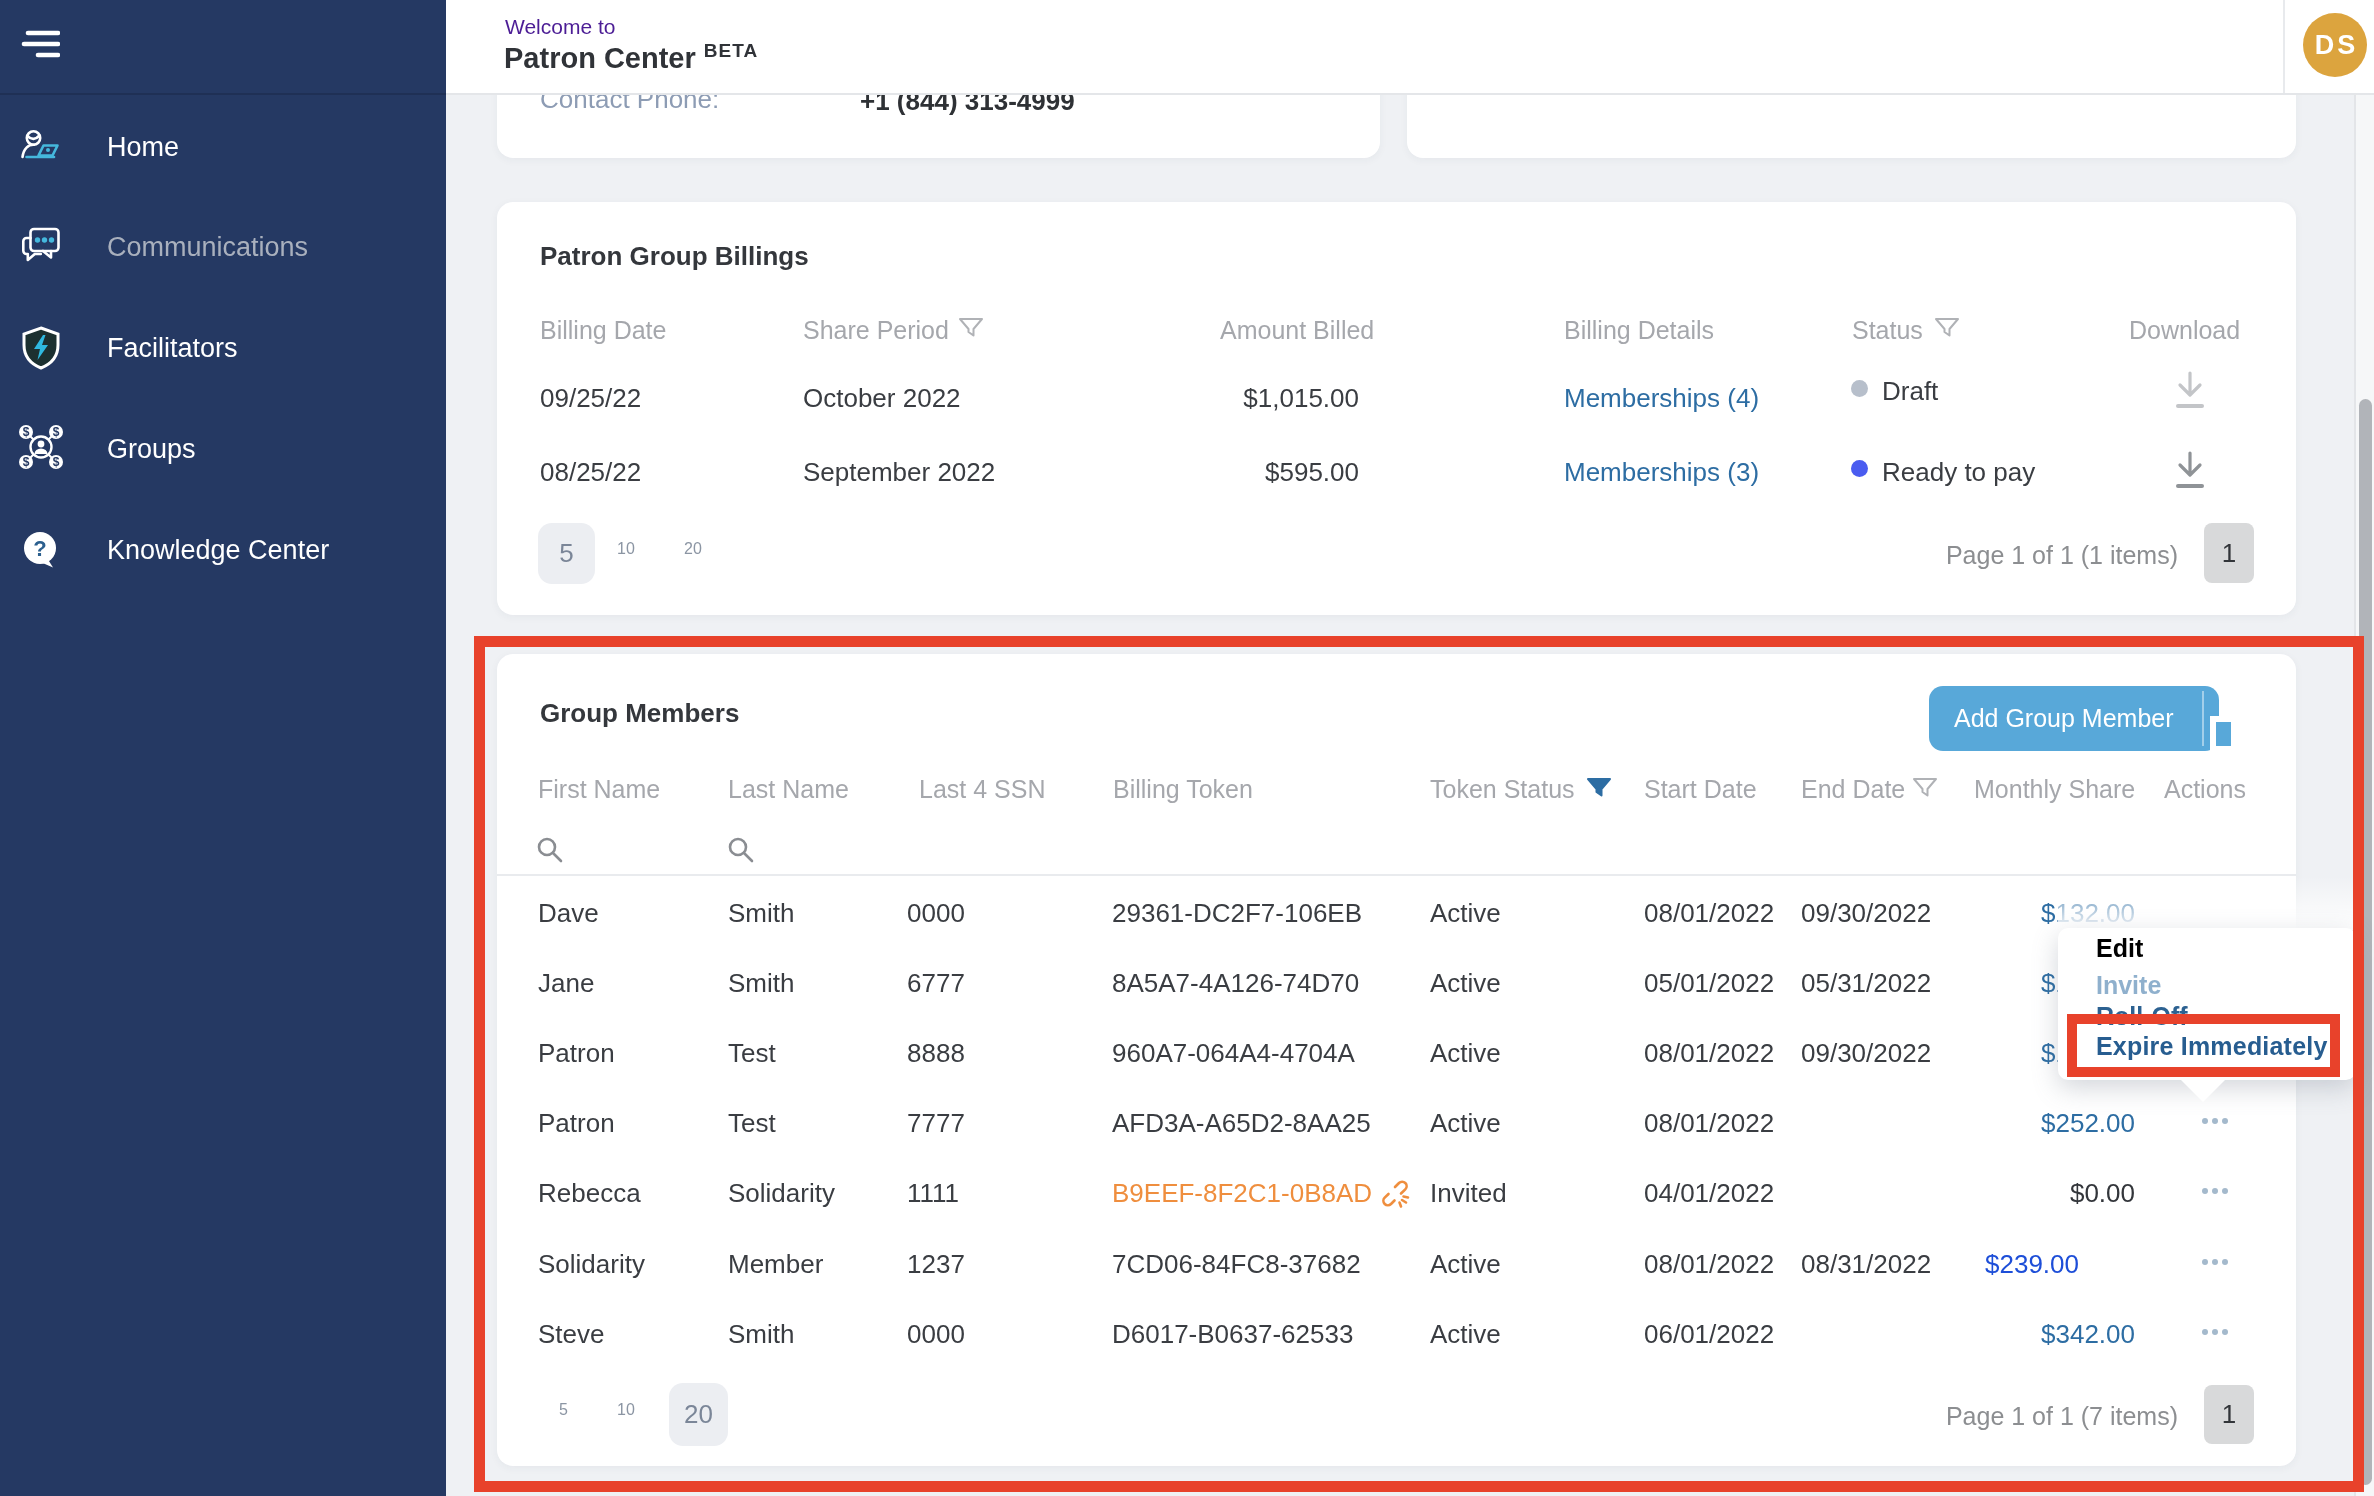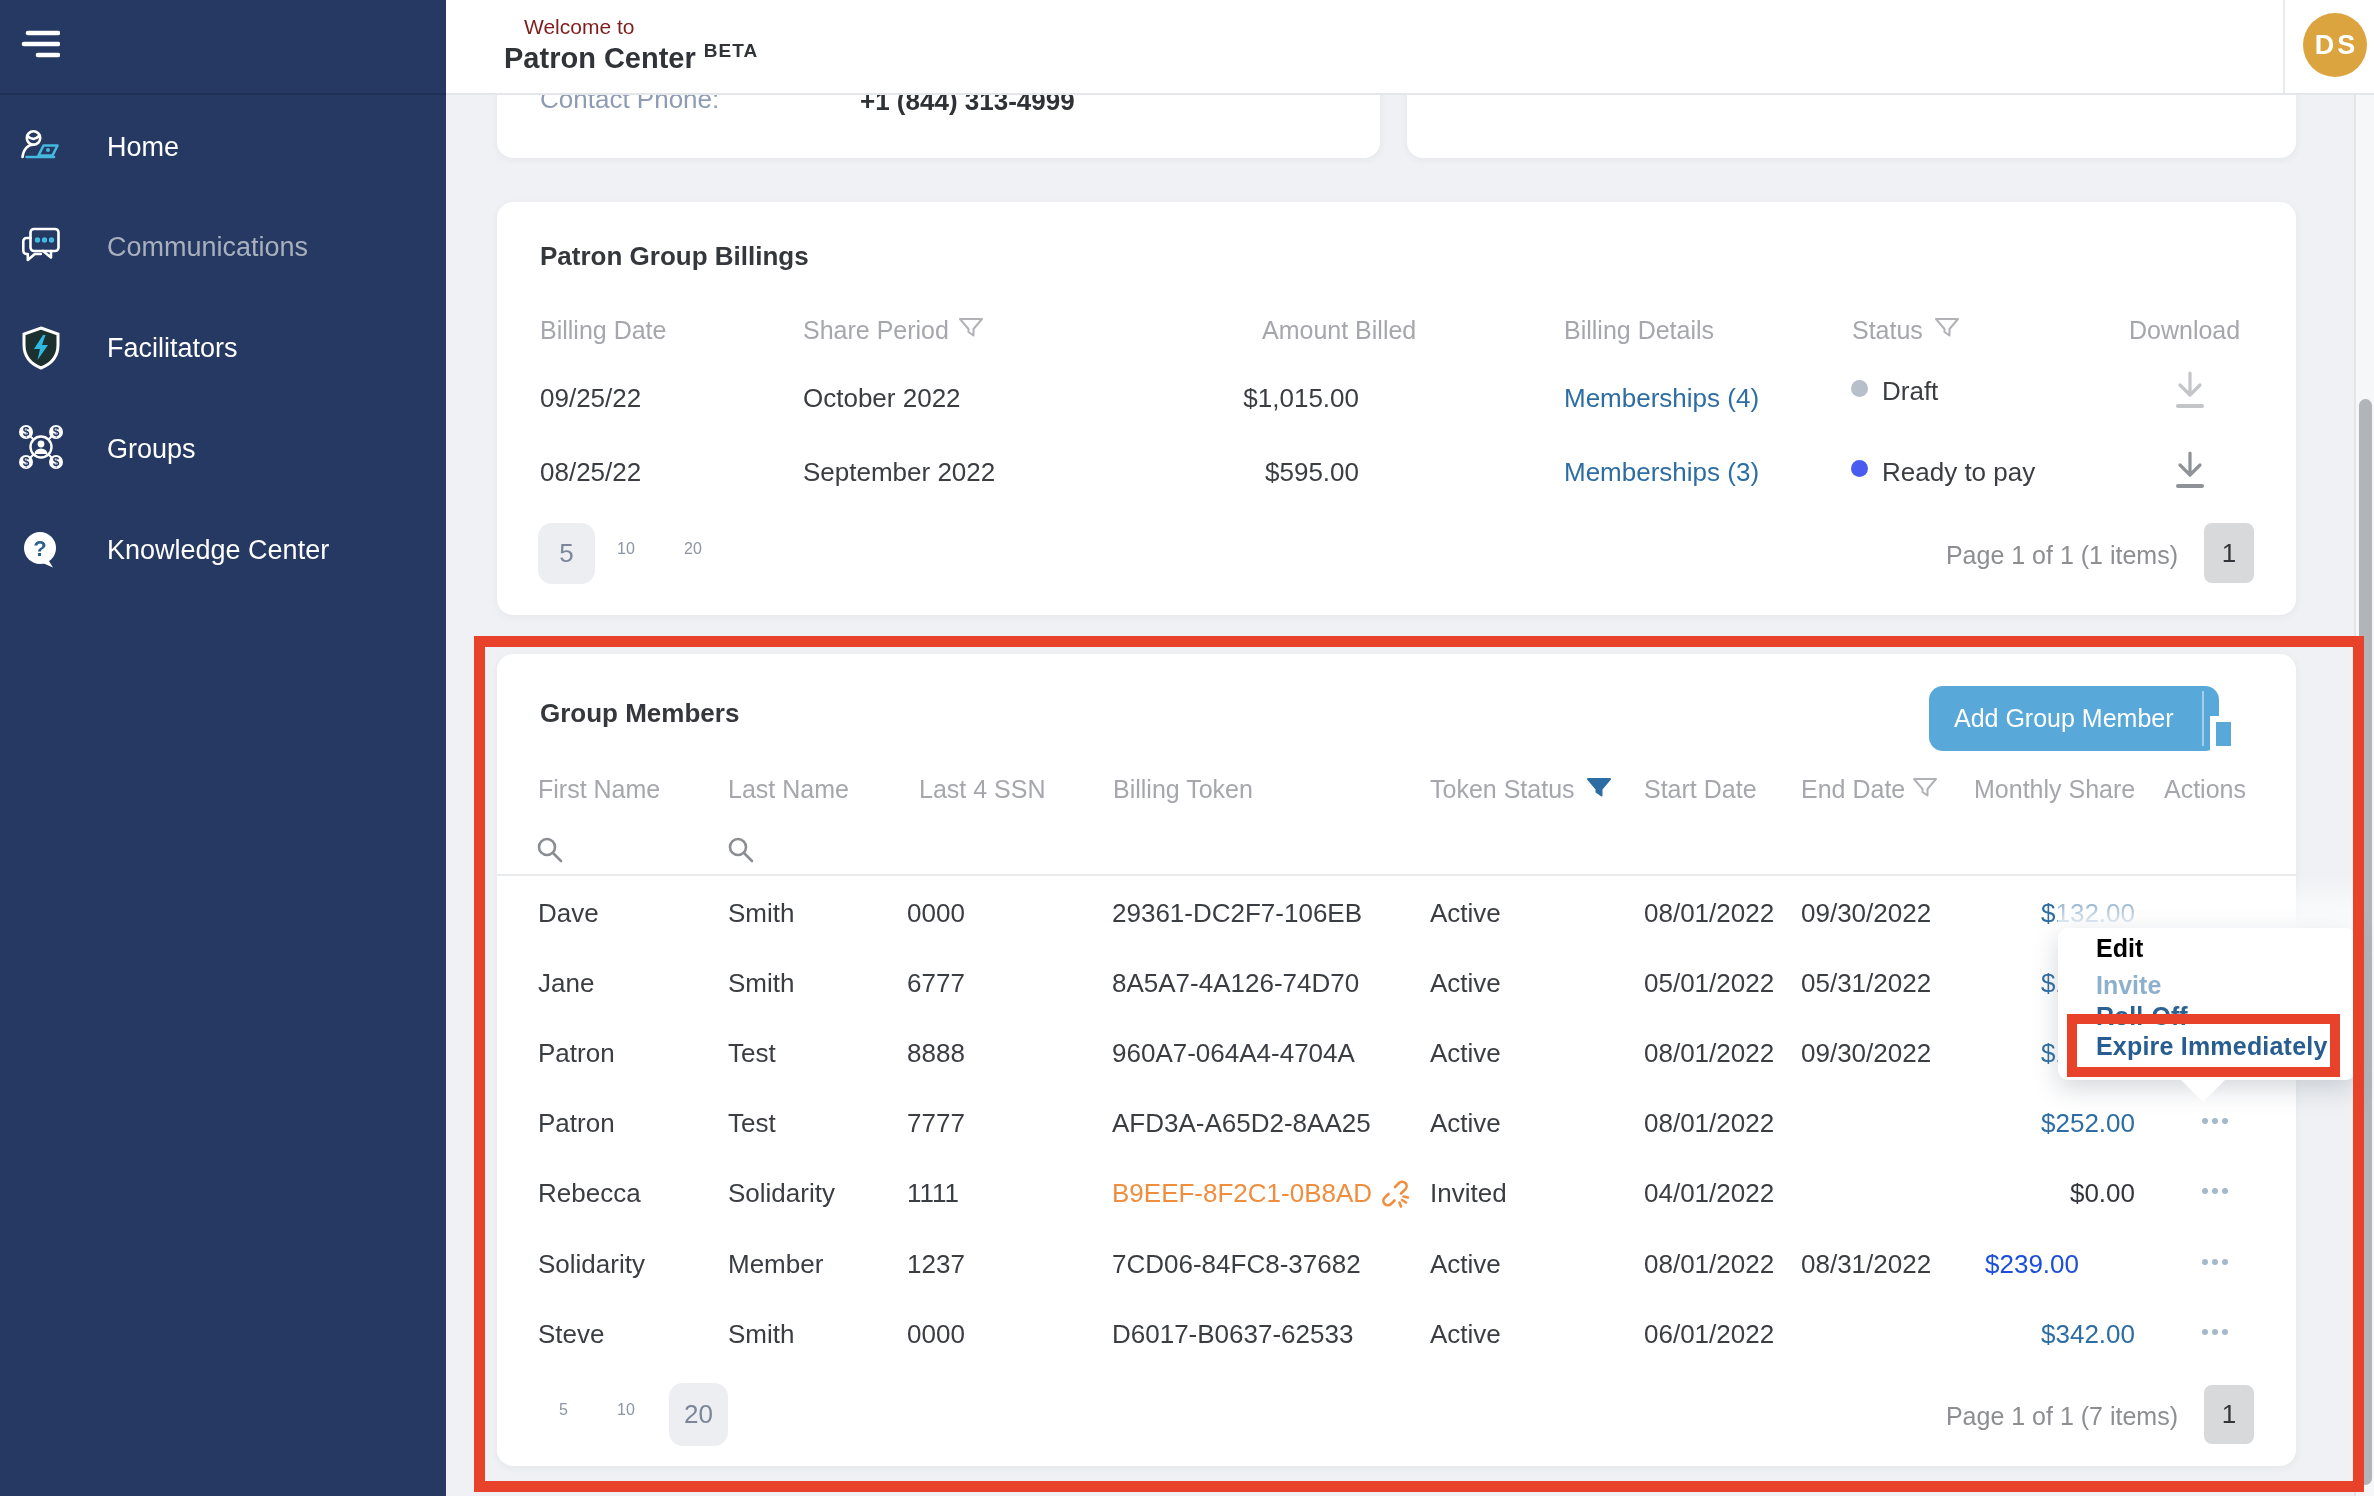--- a/index.html
+++ b/index.html
@@ -26,21 +26,21 @@
 <div class="card" style="left:1407px;top:36px;width:889px;height:122px;z-index:1"></div>
 <div class="abs" style="left:540px;top:84px;font-size:26px;color:#8d9cb4;z-index:2">Contact Phone:</div>
 <div class="abs" style="left:860px;top:86px;font-size:26px;font-weight:bold;color:#2e3135;z-index:2">+1 (844) 313-4999</div>
 <div class="card" style="left:497px;top:202px;width:1799px;height:413px;z-index:1"></div>
 <div class="ttl" style="left:540px;top:241px;z-index:2">Patron Group Billings</div>
 <div class="hdr" style="left:540px;top:316px;z-index:2">Billing Date</div>
 <div class="hdr" style="left:803px;top:316px;z-index:2">Share Period</div>
 <svg class="abs" style="left:958px;top:316px;z-index:2" width="26" height="26" viewBox="0 0 26 26">
     <path d="M2 3 H24 L15.5 13 V19.5 L10.5 16 V13 Z" fill="none" stroke="#b0b2b6" stroke-width="2" stroke-linejoin="round"></path>
   </svg>
-<div class="hdr" style="left:1262px;top:316px;z-index:2">Amount Billed</div>
+<div class="hdr" style="left:1220px;top:316px;z-index:2">Amount Billed</div>
 <div class="hdr" style="left:1564px;top:316px;z-index:2">Billing Details</div>
 <div class="hdr" style="left:1852px;top:316px;z-index:2">Status</div>
 <svg class="abs" style="left:1934px;top:316px;z-index:2" width="26" height="26" viewBox="0 0 26 26">
     <path d="M2 3 H24 L15.5 13 V19.5 L10.5 16 V13 Z" fill="none" stroke="#b0b2b6" stroke-width="2" stroke-linejoin="round"></path>
   </svg>
 <div class="hdr" style="left:2129px;top:316px;z-index:2">Download</div>
 <div class="cell" style="left:540px;top:383px;z-index:2">09/25/22</div>
 <div class="cell" style="left:803px;top:383px;z-index:2">October 2022</div>
 <div class="cell" style="left:1100px;top:383px;width:259px;text-align:right;z-index:2">$1,015.00</div>
 <div class="cell blue" style="left:1564px;top:383px;z-index:2">Memberships (4)</div>
@@ -194,21 +194,21 @@
 <div class="abs" style="left:2058px;top:928px;width:298px;height:152px;background:#fff;border-radius:10px;box-shadow:0 8px 26px rgba(110,120,135,.3);z-index:10"></div>
 <div class="abs" style="left:2181px;top:1080px;width:0;height:0;border-left:22px solid transparent;border-right:22px solid transparent;border-top:22px solid #fff;z-index:10"></div>
 <div class="mi" style="left:2096px;top:934px;color:#000000;z-index:11">Edit</div>
 <div class="mi" style="left:2096px;top:971px;color:#8fb0cd;z-index:11">Invite</div>
 <div class="mi" style="left:2096px;top:1002px;color:#2c6191;z-index:11">Roll-Off</div>
 <div class="mi" style="left:2096px;top:1032px;font-size:25px;letter-spacing:.2px;color:#275d90;z-index:11">Expire Immediately</div>
 <div class="abs" style="left:474px;top:636px;width:1890px;height:856px;border:11px solid #e8422b;z-index:40"></div>
 <div class="abs" style="left:2067px;top:1014px;width:273px;height:63px;border:10px solid #e8422b;z-index:41"></div>
 <div class="abs" style="left:446px;top:0;width:1928px;height:93px;background:#fff;z-index:5"></div>
 <div class="abs" style="left:446px;top:93px;width:1928px;height:2px;background:#e4e6e9;z-index:5"></div>
-<div class="abs" style="left:524px;top:15px;font-size:21px;color:#7f1d1d;z-index:6">Welcome to</div>
+<div class="abs" style="left:505px;top:15px;font-size:21px;color:#4c1d95;z-index:6">Welcome to</div>
 <div class="abs" style="left:504px;top:40px;font-size:29px;font-weight:bold;color:#303338;z-index:6">Patron Center <span style="font-size:19px;vertical-align:11px;letter-spacing:1px">BETA</span></div>
 <div class="abs" style="left:2283px;top:0;width:2px;height:93px;background:#e8eaed;z-index:6"></div>
 <div class="abs" style="left:2303px;top:13px;width:64px;height:64px;border-radius:50%;background:#dca43e;color:#fff;font-size:27px;font-weight:bold;letter-spacing:3px;display:flex;align-items:center;justify-content:center;z-index:6;padding-left:3px">DS</div>
 <div class="abs" style="left:0;top:0;width:446px;height:1496px;background:#253963;z-index:6"></div>
 <div class="abs" style="left:0;top:93px;width:446px;height:2px;background:rgba(0,0,0,.14);z-index:7"></div>
 <svg class="abs" style="left:20px;top:28px;z-index:7" width="40" height="32" viewBox="0 0 40 32">
 <g stroke="#fff" stroke-width="4.6" stroke-linecap="round">
 <line x1="8" y1="5" x2="38" y2="5"></line>
 <line x1="4" y1="16" x2="38" y2="16"></line>
 <line x1="18" y1="27" x2="38" y2="27"></line>

